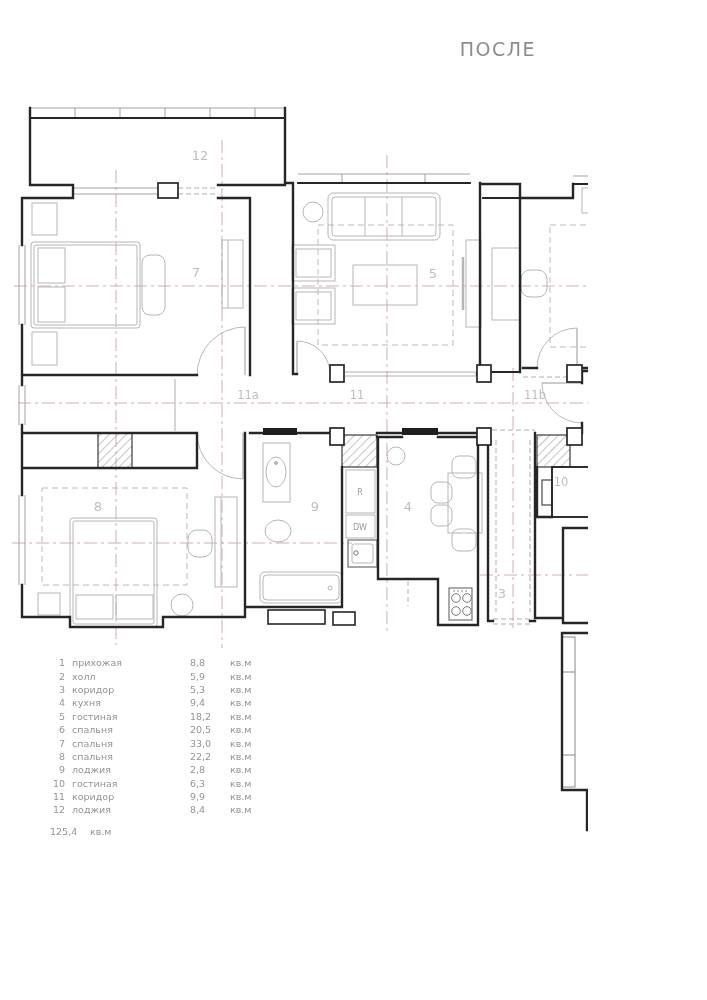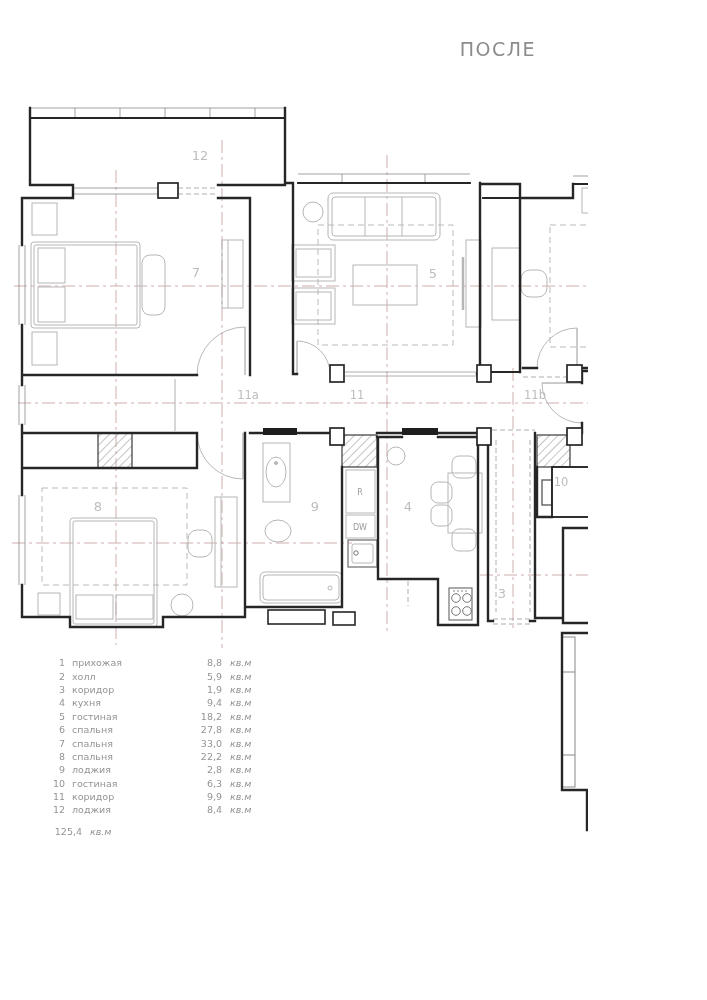--- a/index.html
+++ b/index.html
@@ -5,22 +5,22 @@
   html,body{margin:0;padding:0;background:#fff;}
   .canvas{position:relative;width:588px;height:1000px;background:#ffffff;overflow:hidden;
           font-family:"DejaVu Sans",sans-serif;}
   .plan-svg{position:absolute;left:0;top:0;}
   .title{position:absolute;top:38px;right:52px;font-size:19px;letter-spacing:1.5px;
          color:#8c8c8c;font-weight:400;}
   .legend{position:absolute;left:50px;top:656px;width:210px;color:#949494;font-size:9.5px;}
   .legend-row{display:flex;align-items:center;height:13.4px;}
   .lg-num{flex:0 0 15px;text-align:right;}
   .lg-name{flex:1;padding-left:7px;}
-  .lg-area{flex:0 0 32px;text-align:right;}
-  .lg-unit{flex:0 0 30px;padding-left:8px;font-style:italic;}
+  .lg-area{flex:0 0 32px;}
+  .lg-unit{flex:0 0 30px;padding-left:8px;}
   .legend-total{display:flex;align-items:center;margin-top:9px;}
   .lg-total-label{flex:0 0 132px;padding-left:22px;line-height:1.2;}
   svg text{font-family:"DejaVu Sans",sans-serif;fill:#bdbdbd;}
   .rl{font-size:13px;}
   .rls{font-size:11.5px;}
   .ral{font-size:8px;fill:#9a9a9a;}
 </style>
 </head>
 <body>
 
@@ -288,39 +288,39 @@
     </div>
     <div class="legend-row">
       <span class="lg-num">2</span>
       <span class="lg-name">холл</span>
       <span class="lg-area">5,9</span>
       <span class="lg-unit">кв.м</span>
     </div>
     <div class="legend-row">
       <span class="lg-num">3</span>
       <span class="lg-name">коридор</span>
-      <span class="lg-area">1,9</span>
+      <span class="lg-area">5,3</span>
       <span class="lg-unit">кв.м</span>
     </div>
     <div class="legend-row">
       <span class="lg-num">4</span>
       <span class="lg-name">кухня</span>
       <span class="lg-area">9,4</span>
       <span class="lg-unit">кв.м</span>
     </div>
     <div class="legend-row">
       <span class="lg-num">5</span>
       <span class="lg-name">гостиная</span>
       <span class="lg-area">18,2</span>
       <span class="lg-unit">кв.м</span>
     </div>
     <div class="legend-row">
       <span class="lg-num">6</span>
       <span class="lg-name">спальня</span>
-      <span class="lg-area">27,8</span>
+      <span class="lg-area">20,5</span>
       <span class="lg-unit">кв.м</span>
     </div>
     <div class="legend-row">
       <span class="lg-num">7</span>
       <span class="lg-name">спальня</span>
       <span class="lg-area">33,0</span>
       <span class="lg-unit">кв.м</span>
     </div>
     <div class="legend-row">
       <span class="lg-num">8</span>

